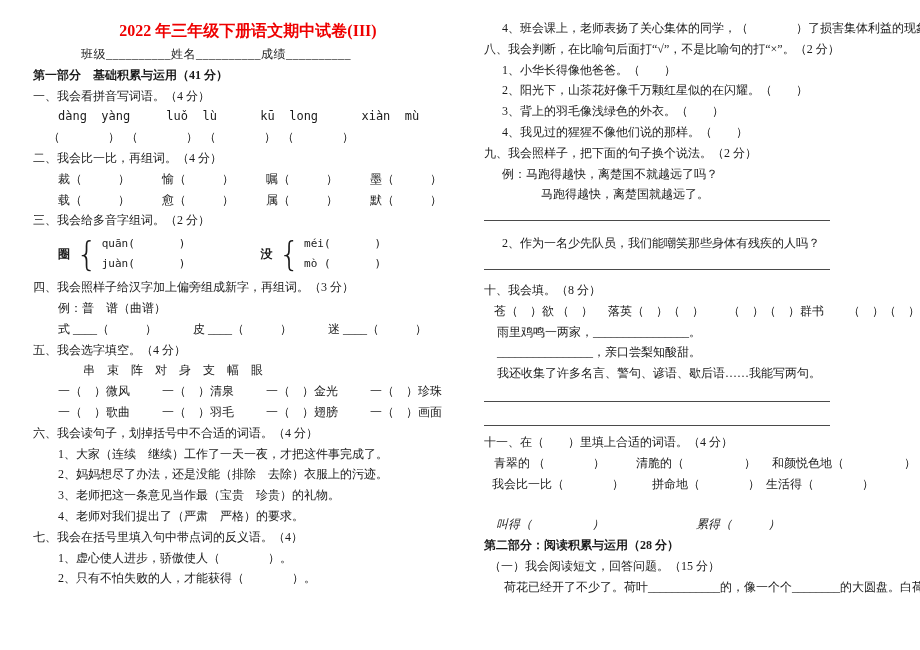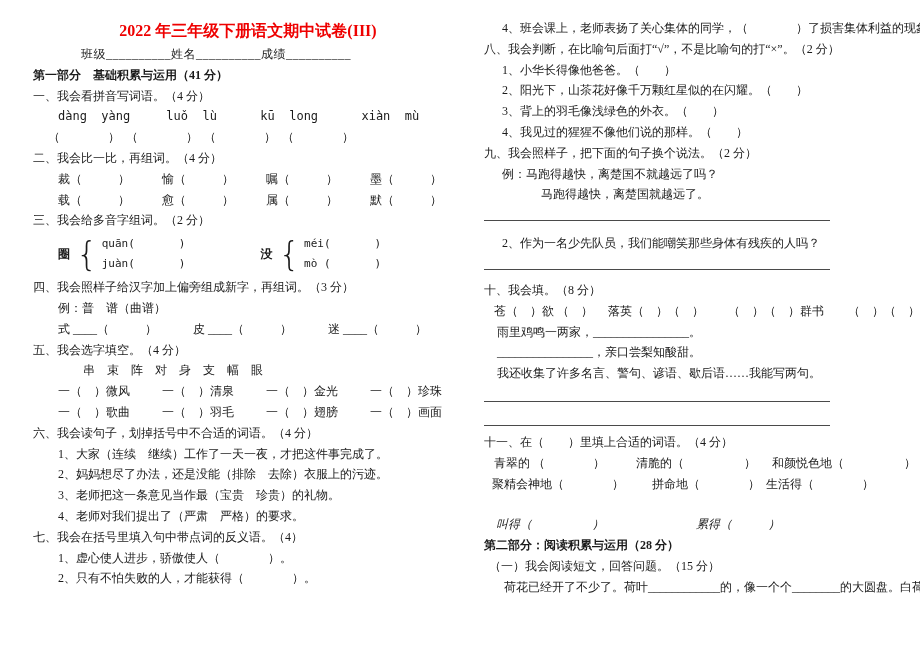--- a/index.html
+++ b/index.html
@@ -162,21 +162,21 @@
     <div class="ansline mt16"></div>
     <div class="ansline mt22"></div>
 
     <div class="ln sec mt6">十一、在（　　）里填上合适的词语。（4 分）</div>
     <div class="ln r11">
       <span>青翠的 （　　　　）</span>
       <span>清脆的（　　　　　）</span>
       <span>和颜悦色地（　　　　　）</span>
     </div>
     <div class="ln r112">
-      <span>聚精会神地（　　　　）</span>
+      <span>我会比一比（　　　　）</span>
       <span>拼命地（　　　　）</span>
       <span>生活得（　　　　）</span>
     </div>
     <div class="ln r113 mt20">
       <span>叫得（　　　　　）</span>
       <span>累得（　　　）</span>
     </div>
 
     <div class="ln part">第二部分：阅读积累与运用（28 分）</div>
     <div class="ln sec ind5">（一）我会阅读短文，回答问题。（15 分）</div>

